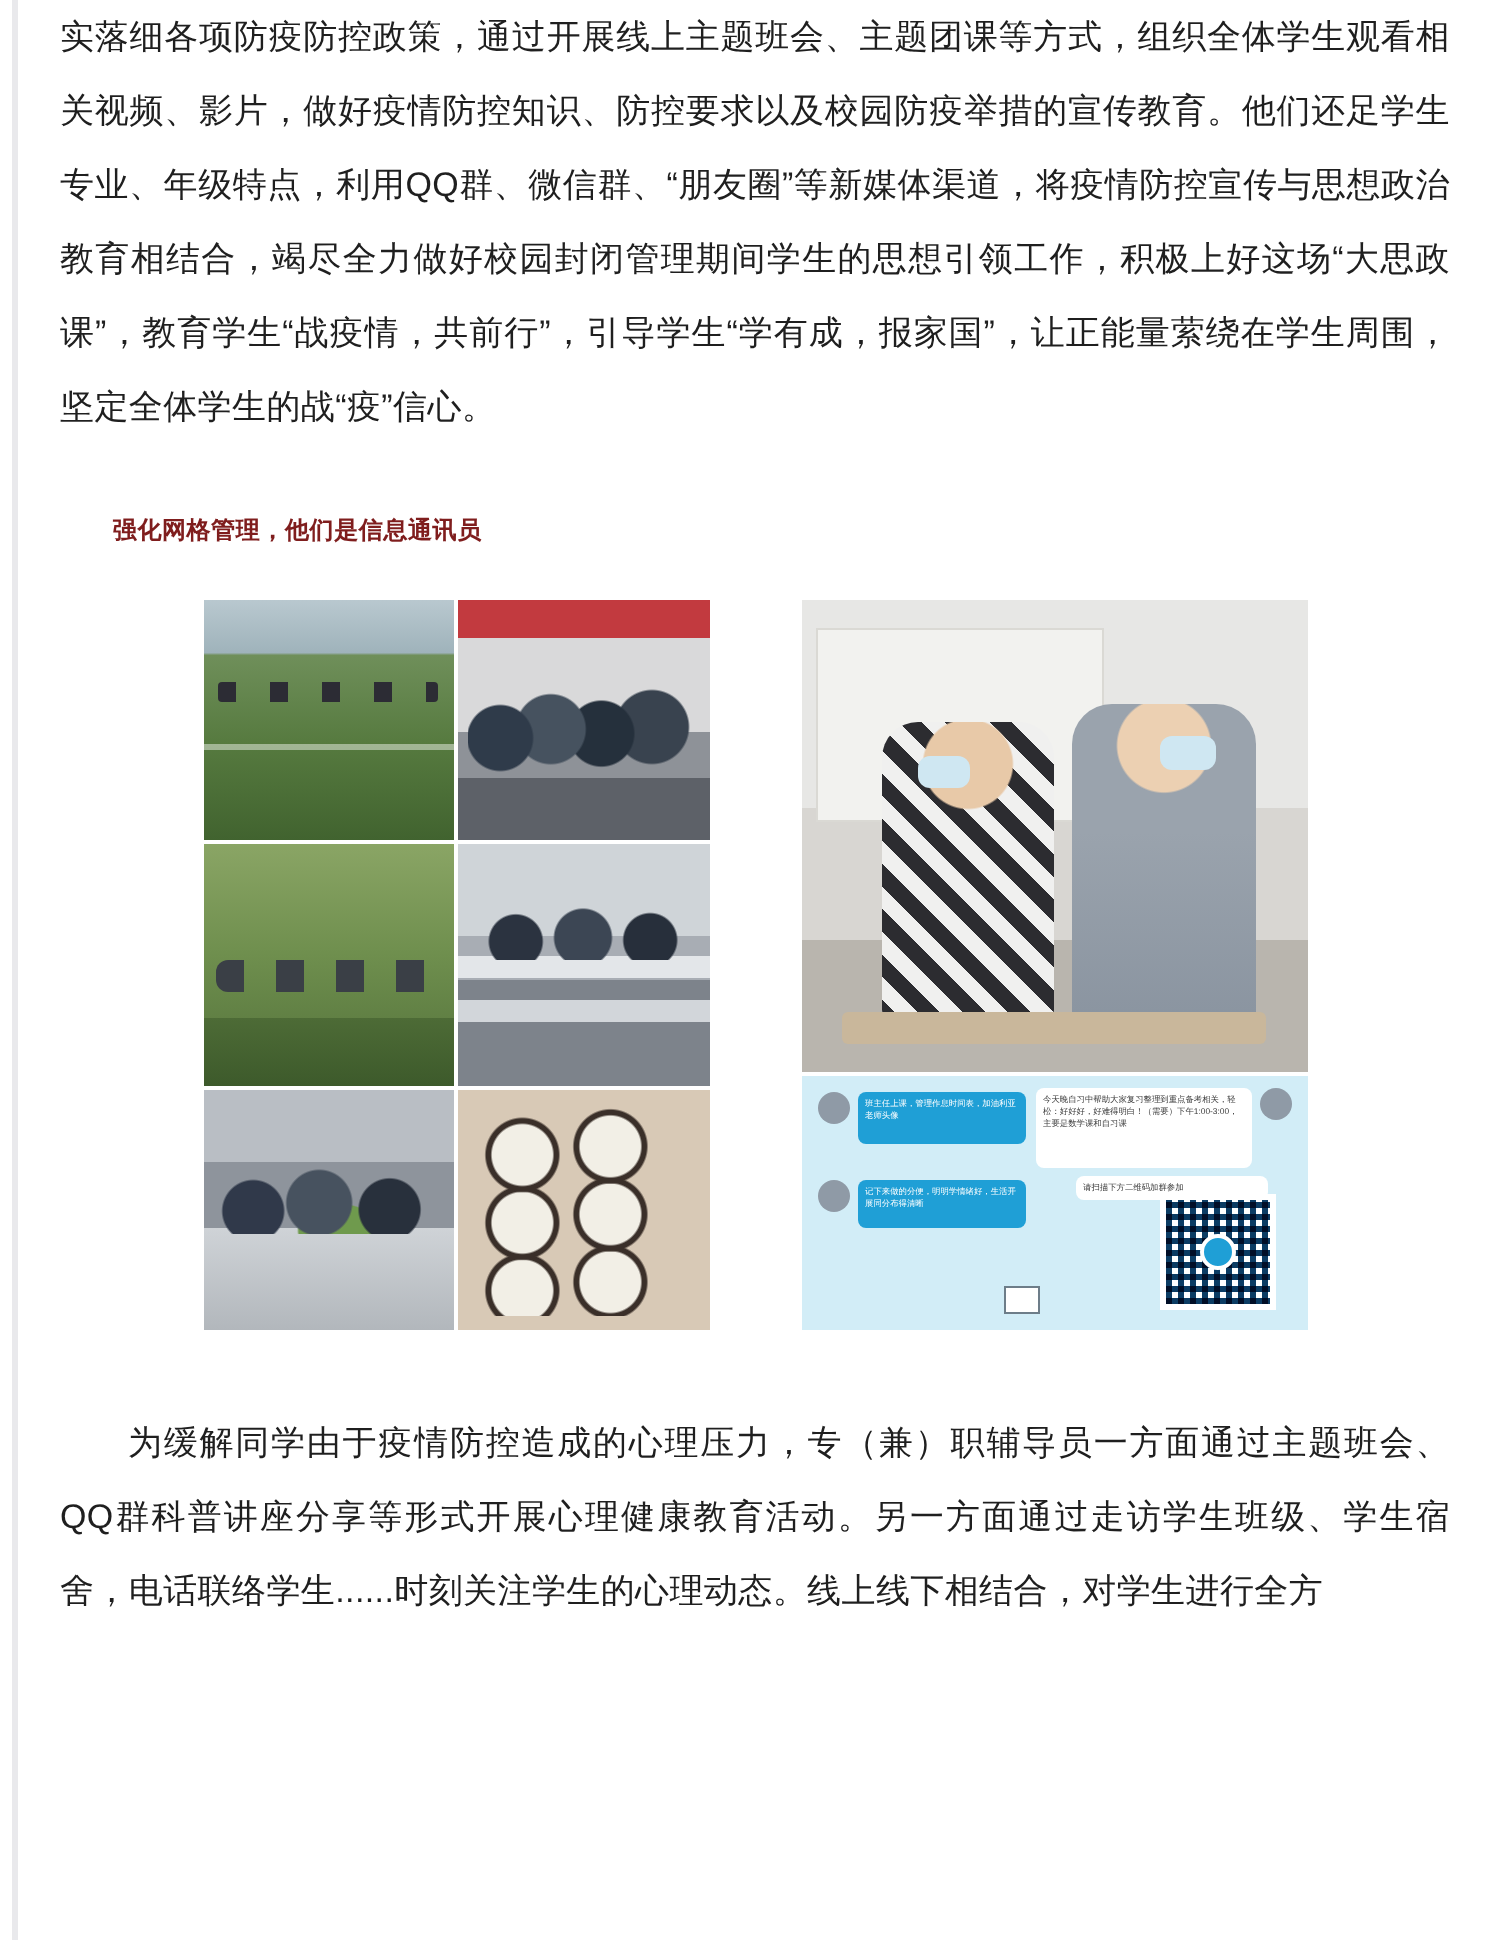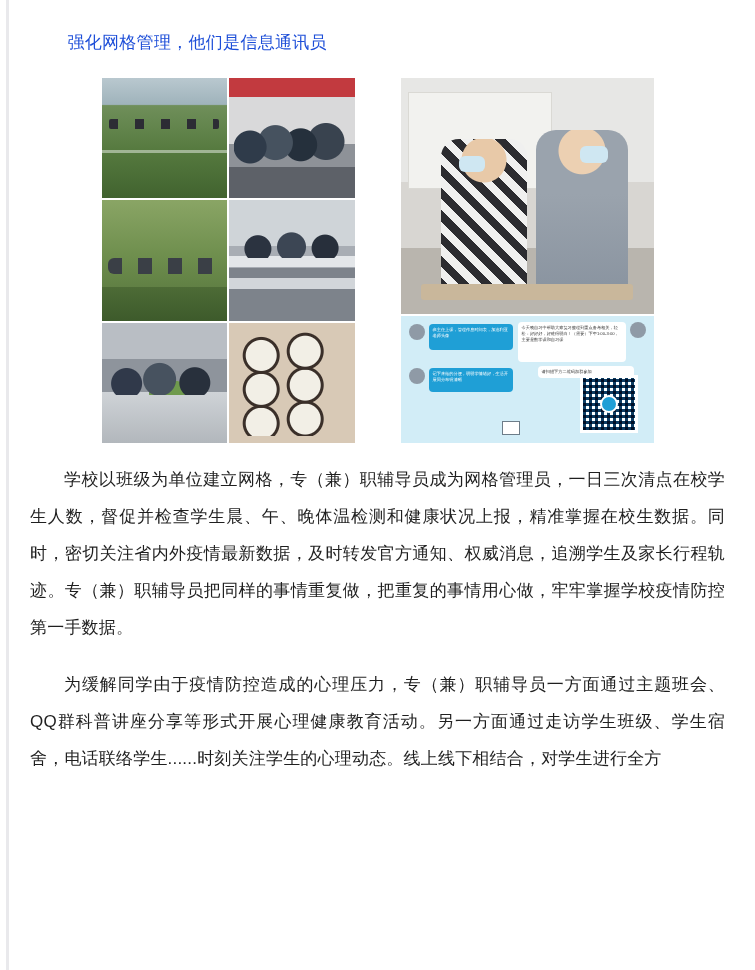--- a/index.html
+++ b/index.html
@@ -37,24 +37,24 @@
     text-align: justify;
     text-justify: inter-ideograph;
     color: #1f1f1f;
     letter-spacing: 0.2px;
   }
   p.indent {
     text-indent: 2em;
   }
   h3.subhead {
     margin: 0;
-    font-size: 17px;
-    font-weight: normal;
+    font-size: 12px;
+    font-weight: bold;
     line-height: 34px;
-    color: #1d4ed8;
+    color: #7f1d1d;
     text-indent: 2.2em;
     letter-spacing: 0.3px;
   }
   .spacer-lg { height: 26px; }
   .spacer-md { height: 18px; }
   .spacer-sm { height: 10px; }
 
   
   .image-row {
     display: flex;
@@ -312,20 +312,21 @@
     border: 1px solid #6d7d89;
     background: #ffffff;
   }
 </style>
 </head>
 <body>
 
 <div class="page">
   <div class="left-rule"></div>
 
+  <p class="body-text">实落细各项防疫防控政策，通过开展线上主题班会、主题团课等方式，组织全体学生观看相关视频、影片，做好疫情防控知识、防控要求以及校园防疫举措的宣传教育。他们还足学生专业、年级特点，利用QQ群、微信群、“朋友圈”等新媒体渠道，将疫情防控宣传与思想政治教育相结合，竭尽全力做好校园封闭管理期间学生的思想引领工作，积极上好这场“大思政课”，教育学生“战疫情，共前行”，引导学生“学有成，报家国”，让正能量萦绕在学生周围，坚定全体学生的战“疫”信心。</p>
 
   <div class="spacer-lg"></div>
 
   <h3 class="subhead">强化网格管理，他们是信息通讯员</h3>
 
   <div class="image-row">
 
     <div class="photo-collage">
       <div class="cell c-soccer"></div>
       <div class="cell c-meeting"></div>
@@ -355,21 +356,20 @@
         <div class="bubble" style="right:20px; top:50px; width:96px; height:12px;">请扫描下方二维码加群参加</div>
         <div class="qr"></div>
         <div class="chat-box-icon"></div>
       </div>
     </div>
 
   </div>
 
   <div class="spacer-md"></div>
 
-  <p class="body-text indent">学校以班级为单位建立网格，专（兼）职辅导员成为网格管理员，一日三次清点在校学生人数，督促并检查学生晨、午、晚体温检测和健康状况上报，精准掌握在校生数据。同时，密切关注省内外疫情最新数据，及时转发官方通知、权威消息，追溯学生及家长行程轨迹。专（兼）职辅导员把同样的事情重复做，把重复的事情用心做，牢牢掌握学校疫情防控第一手数据。</p>
 
   <div class="spacer-sm"></div>
 
 
   <div class="spacer-sm"></div>
 
   <p class="body-text indent">为缓解同学由于疫情防控造成的心理压力，专（兼）职辅导员一方面通过主题班会、QQ群科普讲座分享等形式开展心理健康教育活动。另一方面通过走访学生班级、学生宿舍，电话联络学生......时刻关注学生的心理动态。线上线下相结合，对学生进行全方</p>
 </div>
 
 </body></html>

